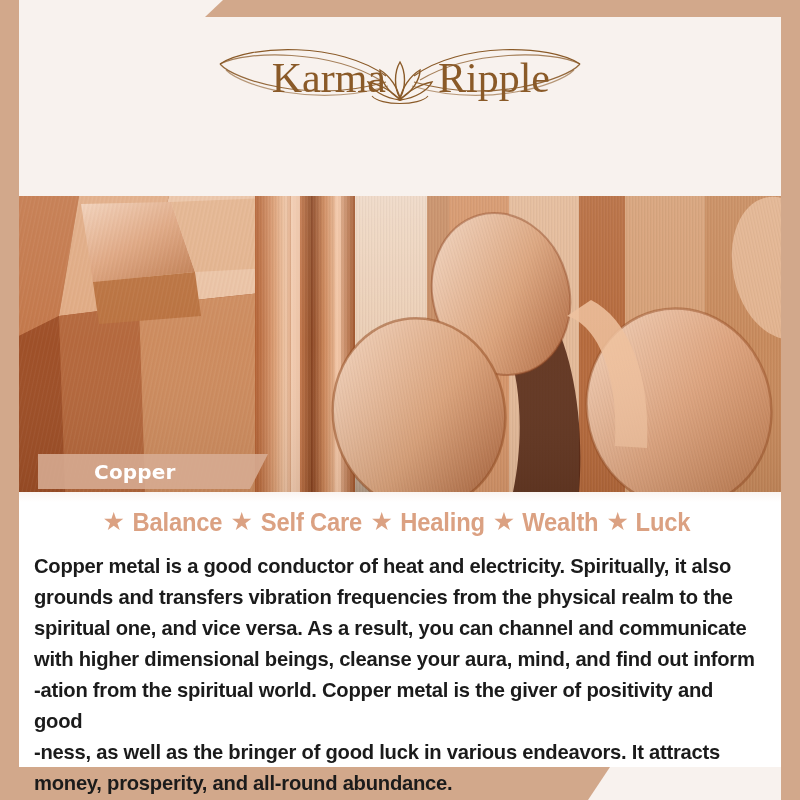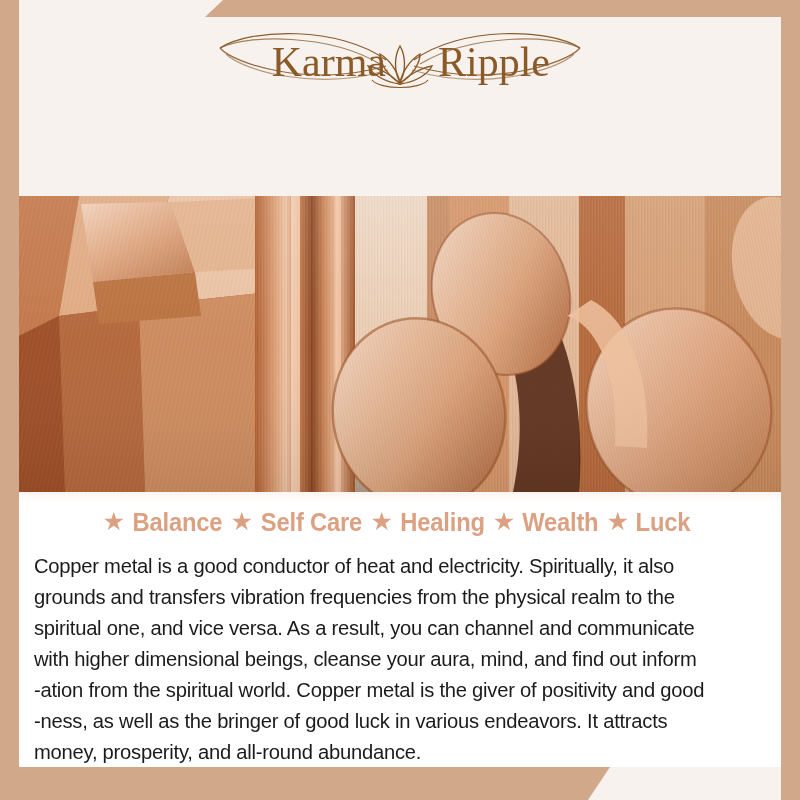--- a/index.html
+++ b/index.html
@@ -66,21 +66,21 @@
     left: 19px;
     right: 19px;
     top: 17px;
     bottom: 0;
     background: #f8f2ee;
   }
 
   
   .logo-wrap {
     position: absolute;
-    top: 20px;
+    top: 36px;
     left: 0;
     right: 0;
     height: 92px;
     display: flex;
     align-items: center;
     justify-content: center;
   }
   .logo-svg { display: block; }
 
   
@@ -197,21 +197,21 @@
     padding-right: 6px;
   }
 
   
   .paragraph {
     position: absolute;
     top: 58px;
     left: 15px;
     right: 12px;
     font-family: "Liberation Sans Narrow", "Liberation Sans", sans-serif;
-    font-weight: 400;
+    font-weight: 700;
     font-size: 20.5px;
     line-height: 31px;
     color: #1b1b1b;
     letter-spacing: -0.25px;
   }
   .paragraph .line { display: block; transform: scaleX(0.985); transform-origin: left center; }
 </style>
 </head>
 <body>
 
@@ -357,20 +357,23 @@
         <ellipse cx="762" cy="72" rx="48" ry="72" transform="rotate(-12 762 72)" fill="#e7bb99"></ellipse>
         <ellipse cx="762" cy="72" rx="48" ry="72" transform="rotate(-12 762 72)" fill="url(#brush)"></ellipse>
 
         <path d="M548 120 C 580 130, 600 180, 596 250 L 628 252 C 632 176, 608 122, 572 104 Z" fill="#f3c9a8" opacity="0.85"></path>
       </g>
 
       <rect width="762" height="296" fill="#c8743f" opacity="0.10"></rect>
       <rect width="762" height="296" fill="url(#vertSheen)" opacity="0.25"></rect>
     </svg>
 
+    <div class="nameplate">
+      <span class="nameplate-text">Copper</span>
+    </div>
   </div>
 
   <div class="body-panel">
     <div class="panel-fade"></div>
 
     <div class="benefits">
       <span class="benefit-item">
         <span class="star">★</span>
         <span class="benefit-label">Balance</span>
       </span>

